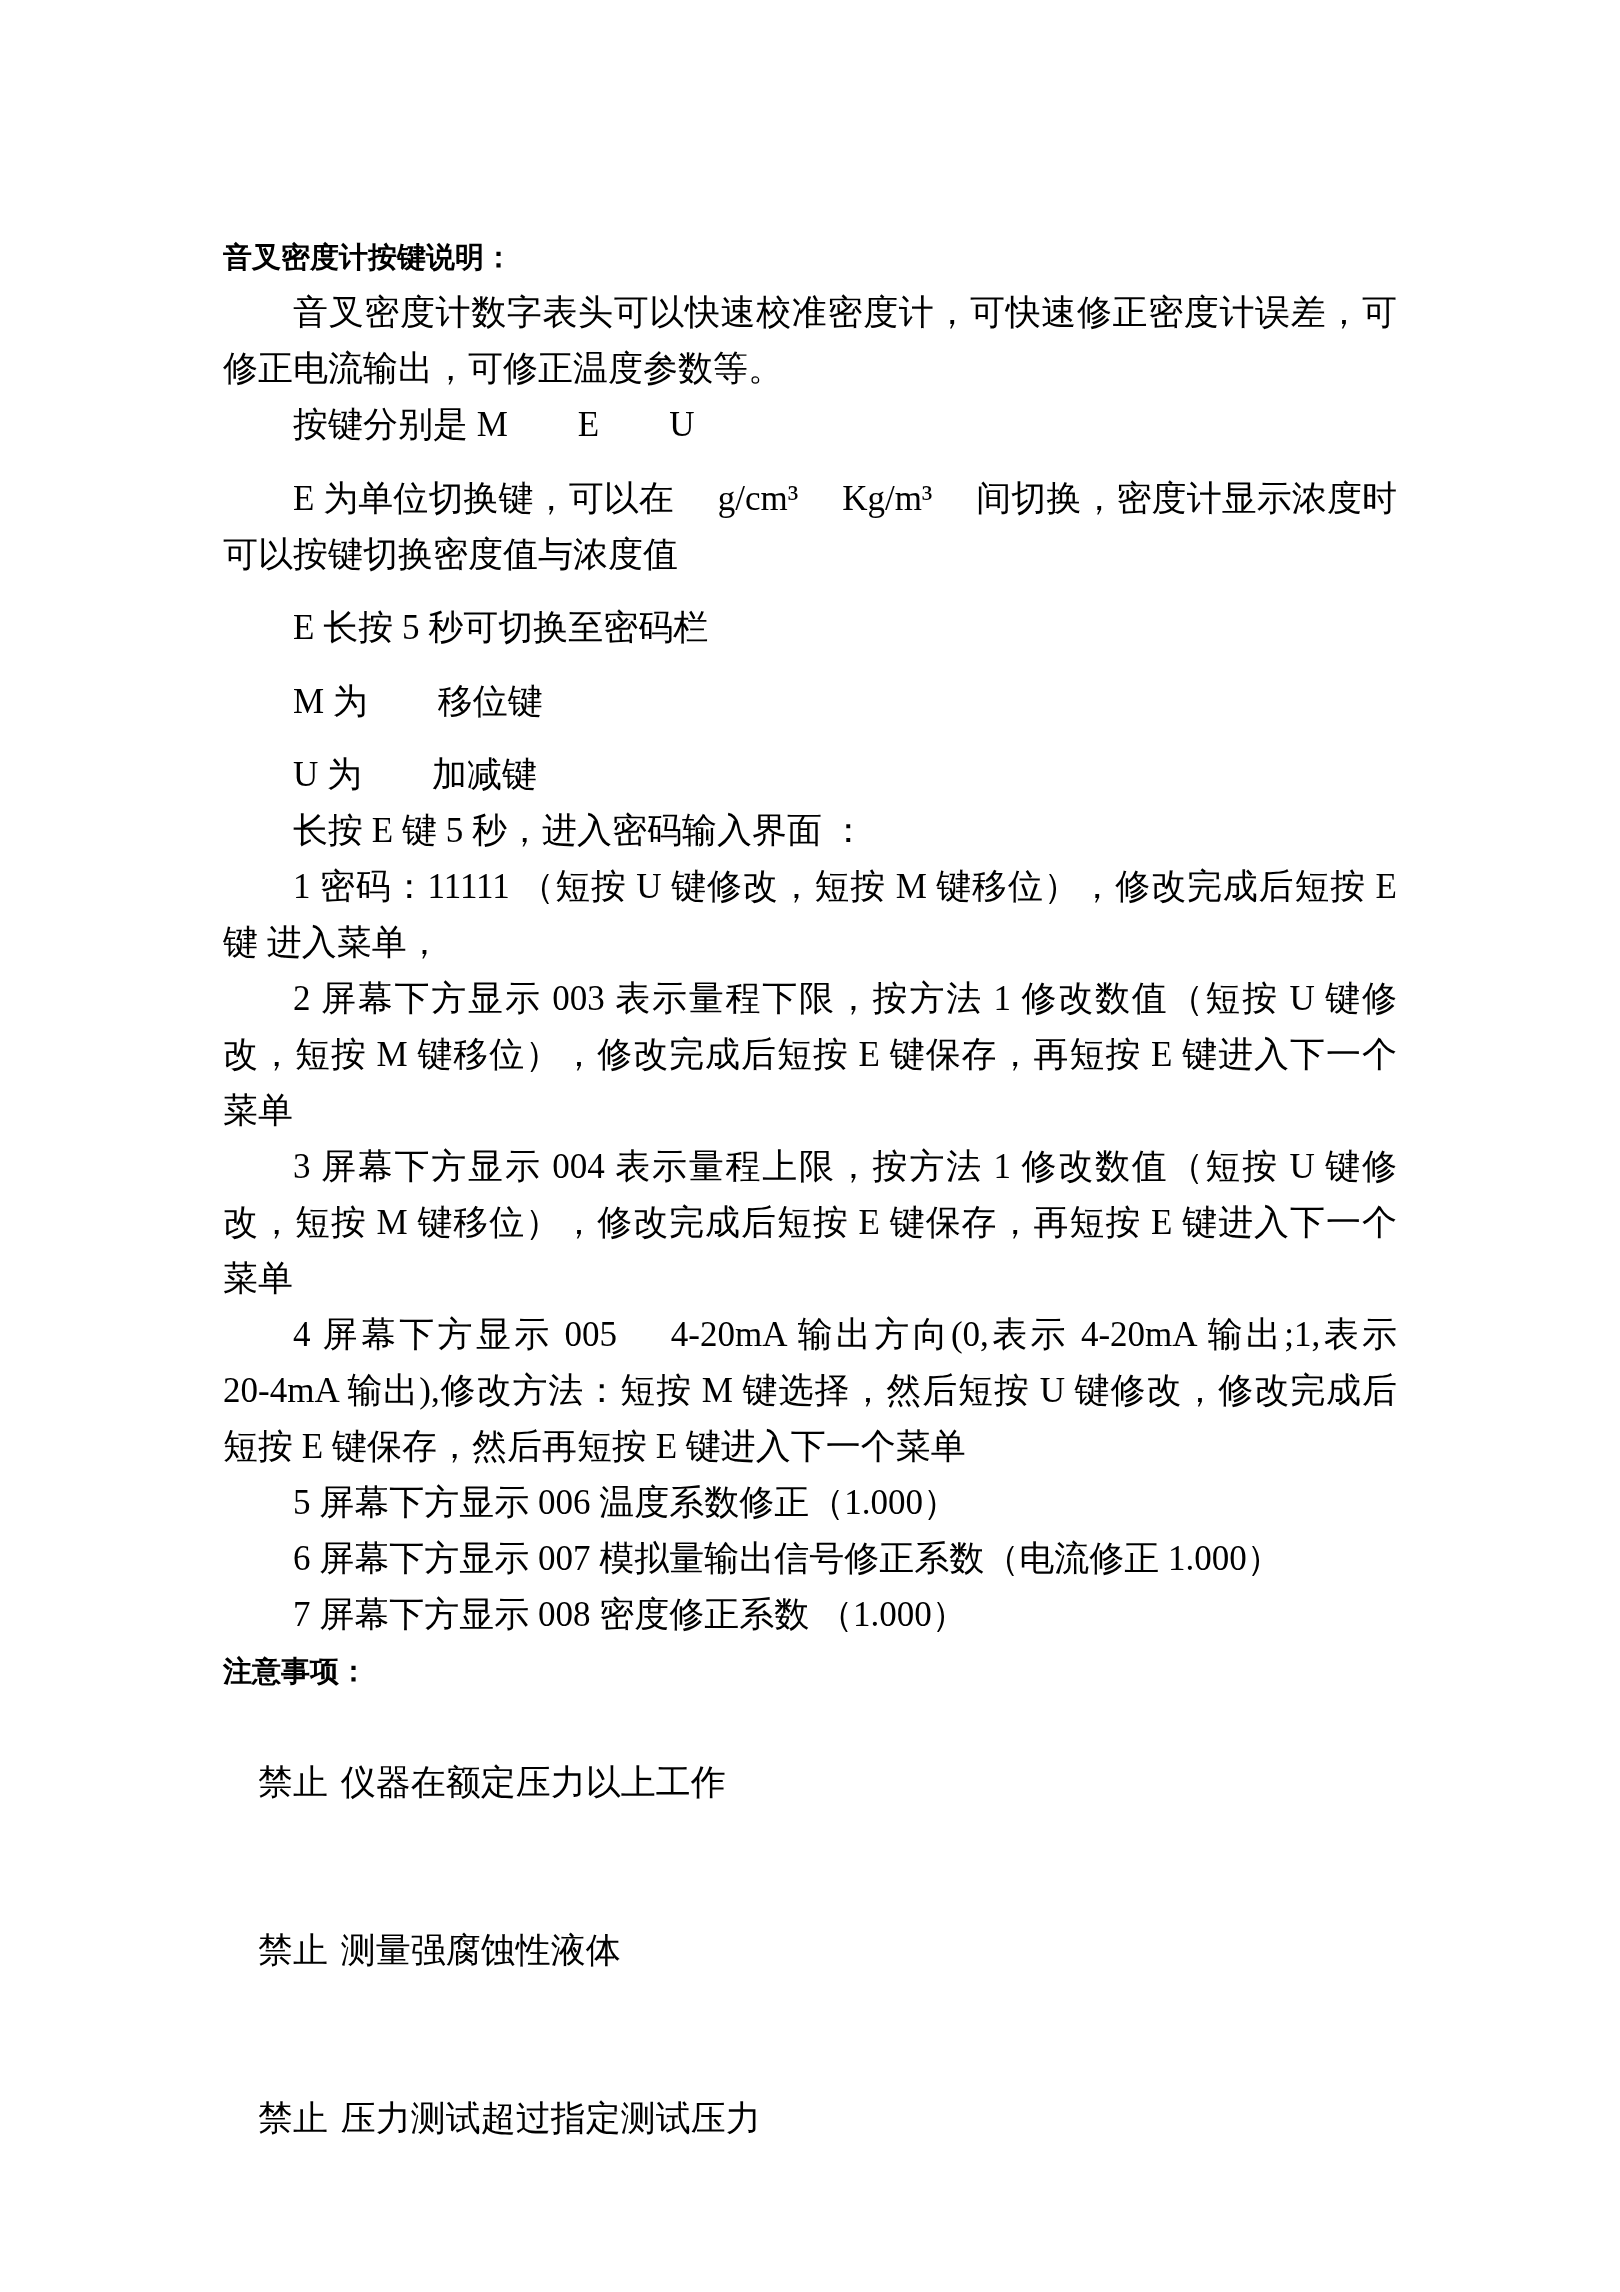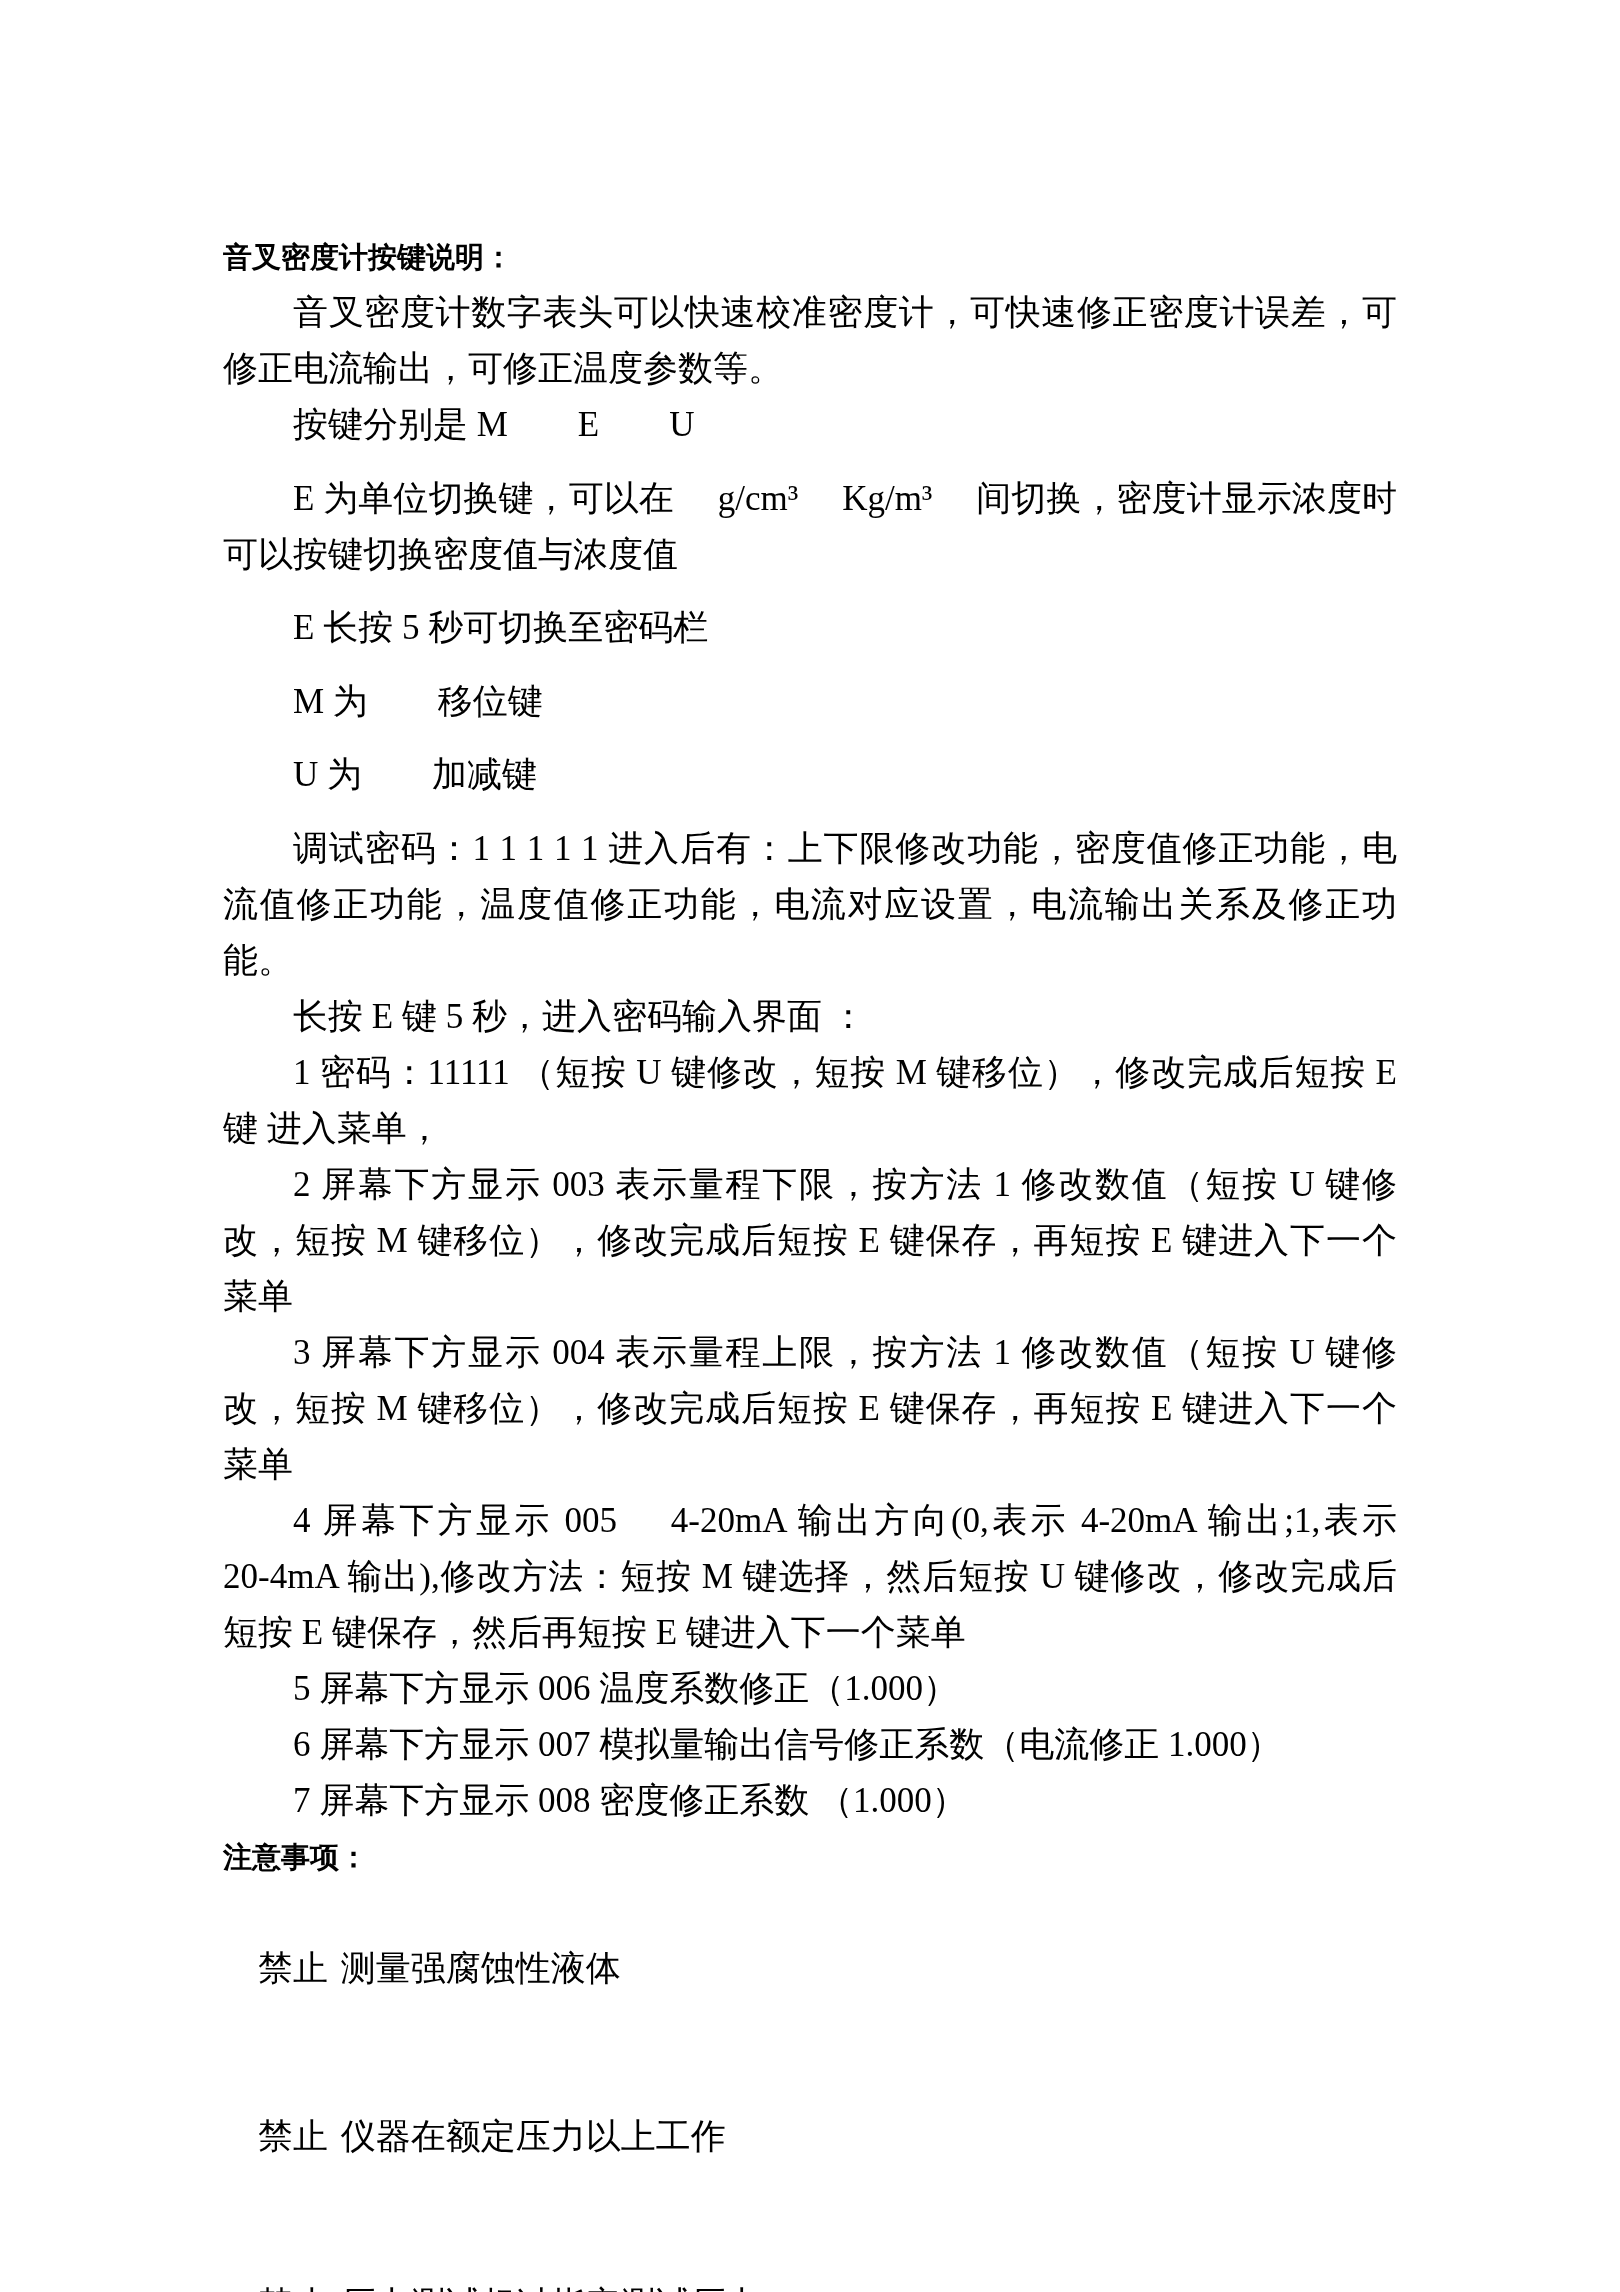--- a/index.html
+++ b/index.html
@@ -57,21 +57,20 @@
   <p class="para">按键分别是 M　　E　　U</p>
 
   <p class="para gap">E 为单位切换键，可以在　 g/cm³　 Kg/m³　 间切换，密度计显示浓度时可以按键切换密度值与浓度值</p>
 
   <p class="para gap">E 长按 5 秒可切换至密码栏</p>
 
   <p class="para gap">M 为　　移位键</p>
 
   <p class="para gap">U 为　　加减键</p>
 
-  <p class="para gap">调试密码：1 1 1 1 1 进入后有：上下限修改功能，密度值修正功能，电流值修正功能，温度值修正功能，电流对应设置，电流输出关系及修正功能。</p>
 
   <p class="para">长按 E 键 5 秒，进入密码输入界面 ：</p>
 
   <p class="para">1 密码：11111 （短按 U 键修改，短按 M 键移位），修改完成后短按 E 键 进入菜单，</p>
 
   <p class="para">2 屏幕下方显示 003 表示量程下限，按方法 1 修改数值（短按 U 键修改，短按 M 键移位），修改完成后短按 E 键保存，再短按 E 键进入下一个菜单</p>
 
   <p class="para">3 屏幕下方显示 004 表示量程上限，按方法 1 修改数值（短按 U 键修改，短按 M 键移位），修改完成后短按 E 键保存，再短按 E 键进入下一个菜单</p>
 
   <p class="para">4 屏幕下方显示 005　 4-20mA 输出方向(0,表示 4-20mA 输出;1,表示　 20-4mA 输出),修改方法：短按 M 键选择，然后短按 U 键修改，修改完成后短按 E 键保存，然后再短按 E 键进入下一个菜单</p>
@@ -79,25 +78,25 @@
   <p class="para">5 屏幕下方显示 006 温度系数修正（1.000）</p>
 
   <p class="para">6 屏幕下方显示 007 模拟量输出信号修正系数（电流修正 1.000）</p>
 
   <p class="para">7 屏幕下方显示 008 密度修正系数 （1.000）</p>
 
   <h2 class="title">注意事项：</h2>
 
 
   <p class="para note">
-    <span class="note-label">禁止</span><span class="note-text">测量强腐蚀性液体</span>
+    <span class="note-label">禁止</span><span class="note-text">仪器在额定压力以上工作</span>
   </p>
 
   <p class="para note">
-    <span class="note-label">禁止</span><span class="note-text">仪器在额定压力以上工作</span>
+    <span class="note-label">禁止</span><span class="note-text">测量强腐蚀性液体</span>
   </p>
 
   <p class="para note">
     <span class="note-label">禁止</span><span class="note-text">压力测试超过指定测试压力</span>
   </p>
 
 </div>
 
 
 </body></html>

